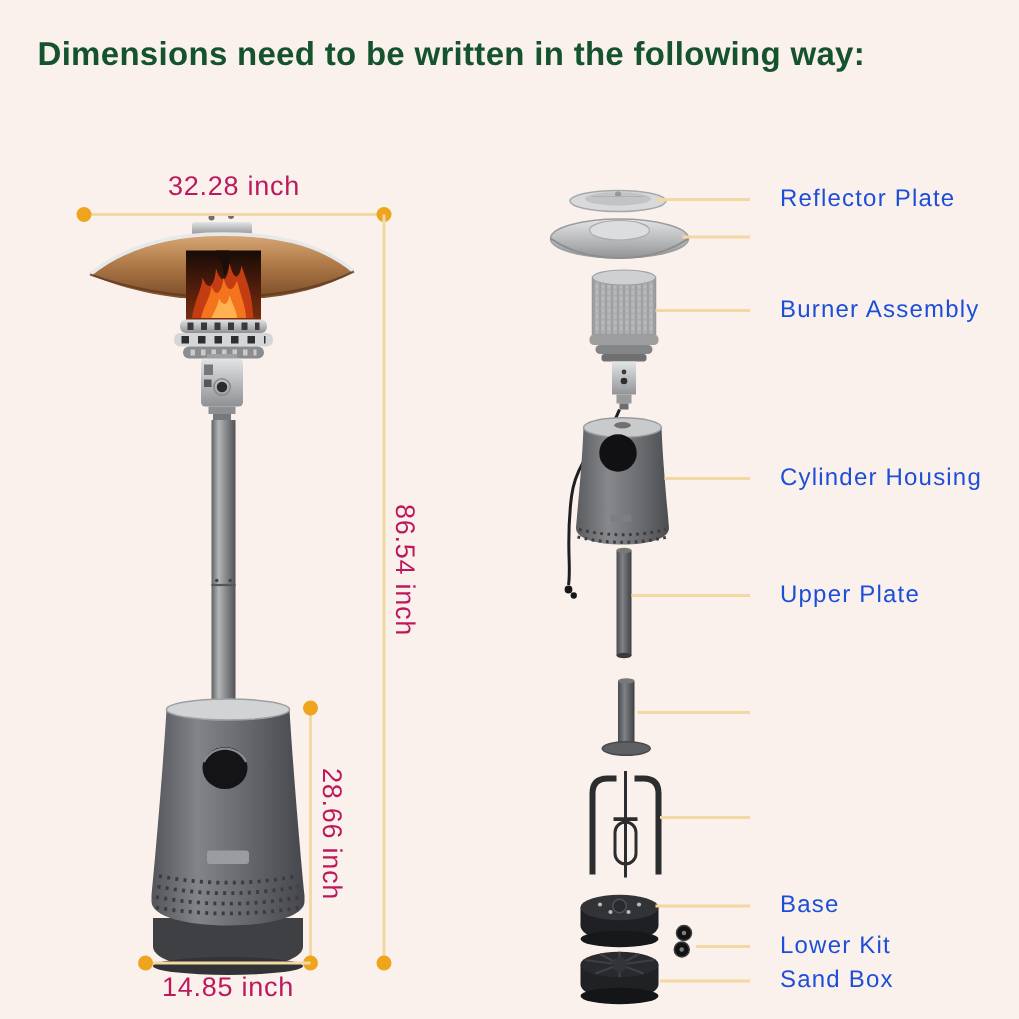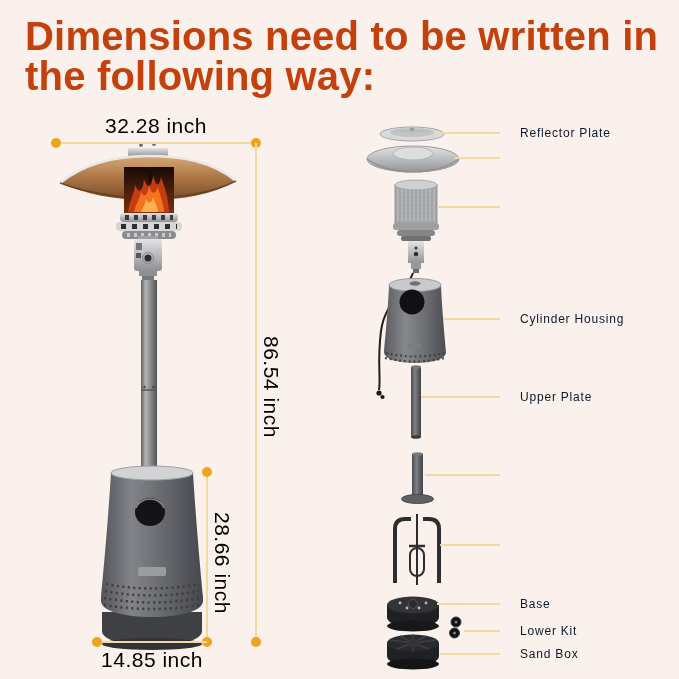--- a/index.html
+++ b/index.html
@@ -5,36 +5,36 @@
   html,body{margin:0;padding:0;}
   .stage{
     position:relative;
     width:679px;height:679px;
     background:#faf1ec;
     font-family:"Liberation Sans", sans-serif;
     overflow:hidden;
   }
   .title{
     position:absolute;left:25px;top:16px;width:635px;
-    font-size:40px;line-height:40px;font-weight:bold;color:#c2410c;
+    font-size:22px;line-height:40px;font-weight:bold;color:#14532d;
     letter-spacing:0.2px;margin:0;
   }
   
   .dline{position:absolute;background:#f2d8a2;}
   .ddot{position:absolute;width:10px;height:10px;border-radius:50%;background:#efa41e;}
   .dimtext{
-    position:absolute;color:#000000;font-size:21px;letter-spacing:0.5px;
+    position:absolute;color:#be185d;font-size:18px;letter-spacing:0.5px;
     white-space:nowrap;
   }
   .dimtext.h{text-align:center;width:140px;}
   .dimtext.v{writing-mode:vertical-rl;}
   
   .pline{position:absolute;height:2px;background:#f2d8a2;}
   .plabel{
-    position:absolute;left:520px;color:#0f172a;font-size:12px;line-height:22px;
+    position:absolute;left:520px;color:#1d4ed8;font-size:16px;line-height:22px;
     letter-spacing:0.8px;white-space:nowrap;
   }
   svg{position:absolute;display:block;}
 </style>
 </head>
 <body>
 
 <div class="stage">
 
   <h1 class="title">Dimensions need to be written in the following way:</h1>
@@ -272,19 +272,20 @@
   <div class="pline" style="left:437px;top:206px;width:63px"></div>
   <div class="pline" style="left:443px;top:318px;width:57px"></div>
   <div class="pline" style="left:421px;top:396px;width:79px"></div>
   <div class="pline" style="left:425px;top:474px;width:75px"></div>
   <div class="pline" style="left:440px;top:544px;width:60px"></div>
   <div class="pline" style="left:437px;top:603px;width:63px"></div>
   <div class="pline" style="left:464px;top:630px;width:36px"></div>
   <div class="pline" style="left:440px;top:653px;width:60px"></div>
 
   <div class="plabel" style="top:122px">Reflector Plate</div>
+  <div class="plabel" style="top:196px">Burner Assembly</div>
   <div class="plabel" style="top:308px">Cylinder Housing</div>
   <div class="plabel" style="top:386px">Upper Plate</div>
   <div class="plabel" style="top:593px">Base</div>
   <div class="plabel" style="top:620px">Lower Kit</div>
   <div class="plabel" style="top:643px">Sand Box</div>
 
 </div>
 
 </body></html>

